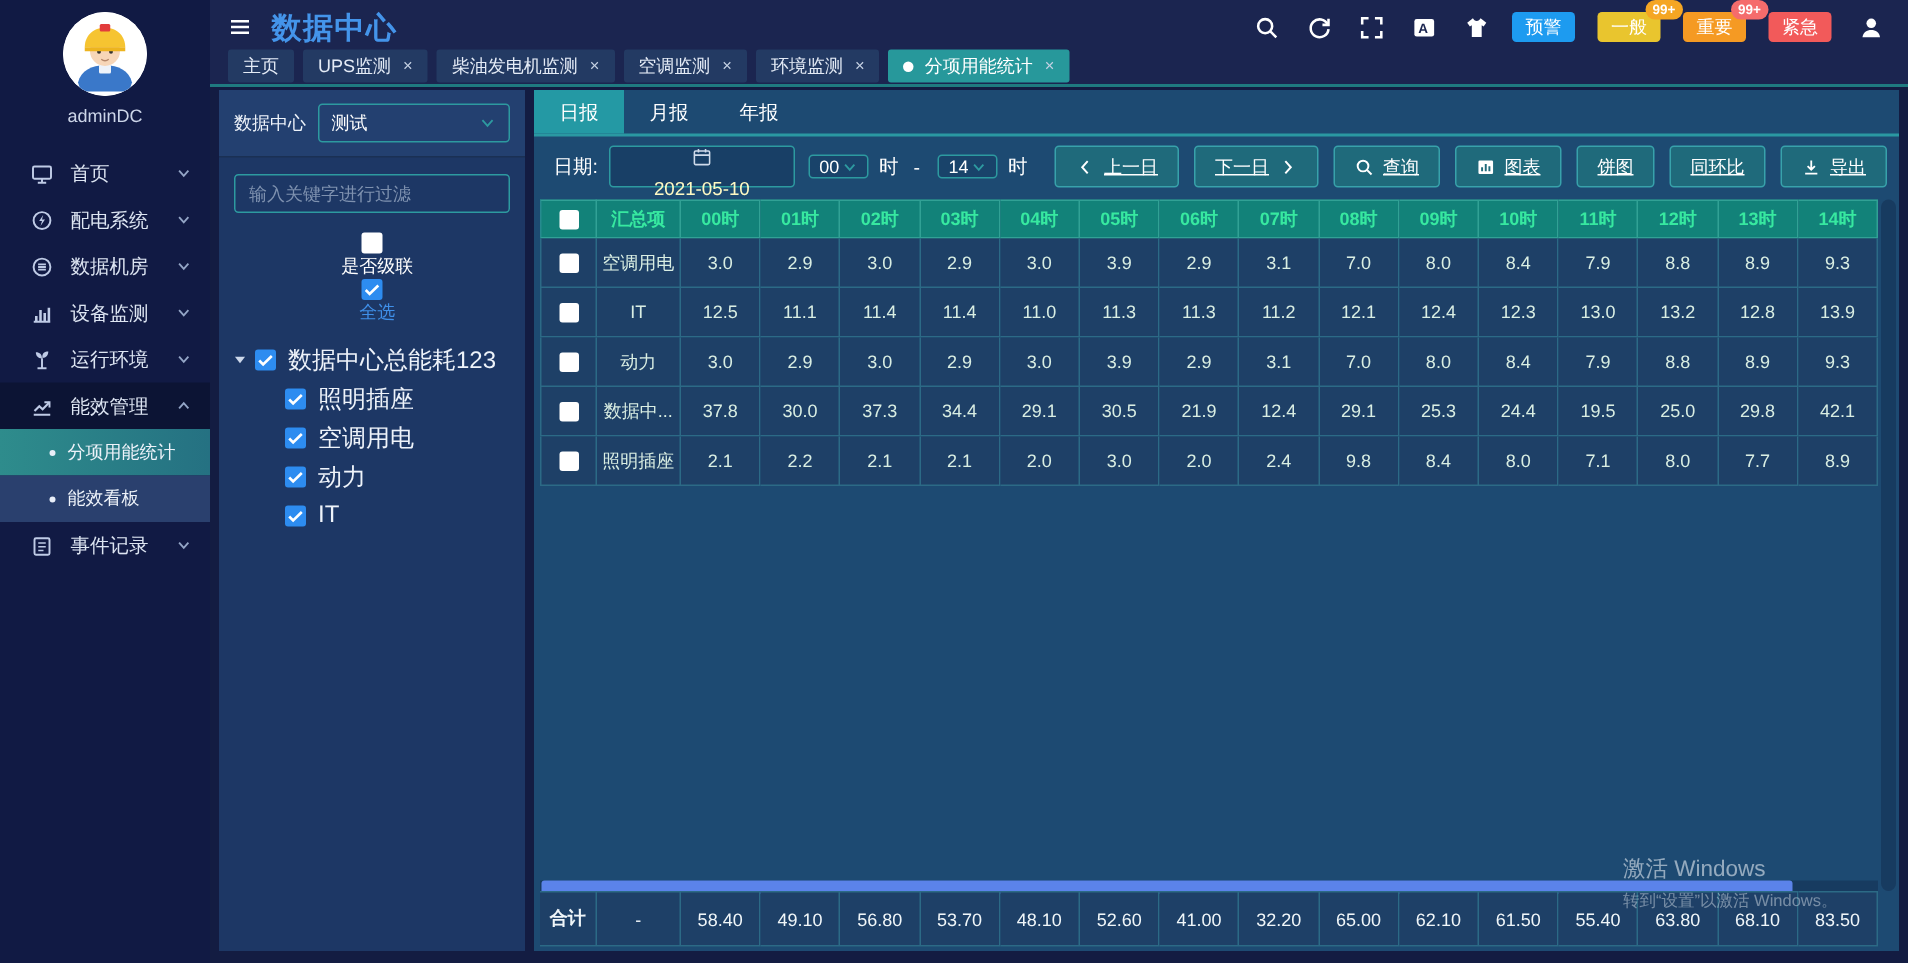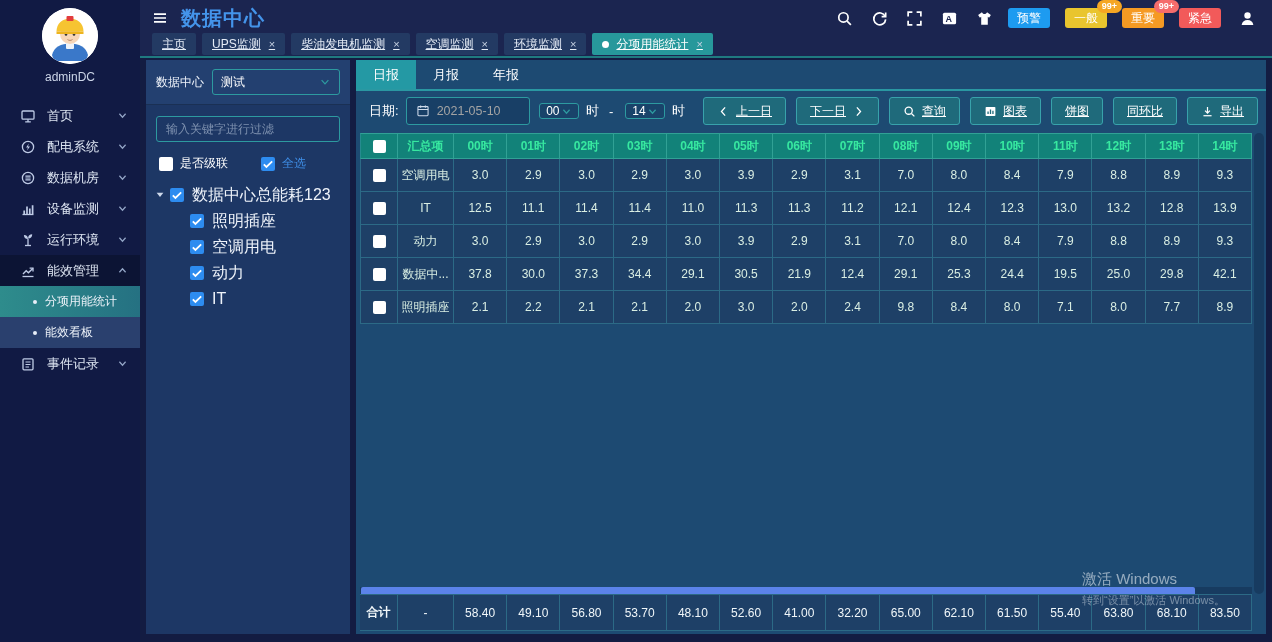--- a/index.html
+++ b/index.html
@@ -29,55 +29,55 @@
   
   .header { position:absolute; left:140px; top:0; right:0; height:58px; background:#1b2550; border-bottom:2px solid #1f7a80; z-index:2; }
   .header-row1 { display:flex; align-items:center; height:32px; padding:4px 16px 0 12px; }
   .hamburger { width:16px; height:16px; color:#fff; margin-right:13px; cursor:pointer; }
   .page-title { color:#4494ea; font-size:20px; font-weight:bold; letter-spacing:1px; }
   .hspacer { flex:1; }
   .hicon { width:17px; height:17px; color:#fff; margin-left:18px; cursor:pointer; }
   .alarm { position:relative; height:20px; border-radius:3px; padding:0 9px; margin-left:15px; display:flex; align-items:center; color:#fff; font-size:12px; cursor:pointer; }
   .badge { position:absolute; top:-8px; right:-15px; border-radius:9px; font-size:9px; line-height:13px; padding:0 5px; color:#fff; font-weight:bold; }
   .header-row2 { display:flex; align-items:center; height:24px; padding-left:12px; gap:6px; }
-  .ptab { height:22px; display:flex; align-items:center; padding:0 10px; background:#233a63; color:#e4ebf6; font-size:12px; border-radius:2px; cursor:pointer; white-space:nowrap;text-decoration:underline; }
+  .ptab { height:22px; display:flex; align-items:center; padding:0 10px; background:#233a63; color:#e4ebf6; font-size:12px; border-radius:2px; cursor:pointer; white-space:nowrap; }
   .ptab.active { background:#27989b; color:#fff; }
   .ptab-dot { width:7px; height:7px; border-radius:50%; background:#fff; margin-right:7px; }
   .ptab-close { margin-left:8px; font-size:11px; color:#c6d2e4; }
 
   
   .filter-panel { position:absolute; left:146px; top:60px; width:204px; height:574px; background:#1d3765; }
   .fp-top { background:#234070; padding:9px 10px; display:flex; align-items:center; gap:8px; border-bottom:1px solid rgba(0,0,0,.25); }
   .fp-label { font-size:12px; color:#eef3fa; white-space:nowrap; }
   .fp-select { flex:1; height:26px; border:1px solid #2d9aa0; border-radius:3px; display:flex; align-items:center; justify-content:space-between; padding:0 8px; color:#fff; font-size:12px; cursor:pointer; }
   .fp-select .icon { width:12px; height:12px; color:#2d9aa0; }
   .fp-search { margin:11px 10px 5px; }
   .fp-search input { width:100%; height:26px; background:transparent; border:1px solid #2d9aa0; border-radius:3px; color:#e8eef8; font-size:12px; padding:0 9px; outline:none; }
   .fp-search input::placeholder { color:#7e91af; }
-  .fp-checks { display:flex; align-items:center; padding:8px 13px 6px; font-size:12px; color:#fff; }
+  .fp-checks { display:flex; align-items:center; padding:8px 13px 6px; font-size:12px; color:#fff;flex-direction:column; }
   .cb { width:14px; height:14px; border-radius:2px; background:#fff; flex:none; cursor:pointer; }
   .cb.checked { background:#2d8cf0; }
   .cb svg { width:100%; height:100%; display:block; }
   .cb-label { margin-left:7px; }
   .cb-label.link { color:#3f8fe8; }
   .gap32 { width:33px; }
   .tree { padding:4px 8px; font-size:16px; color:#eef3fa; }
   .tree-row { height:26px; display:flex; align-items:center; }
   .tree-caret { width:12px; height:12px; color:#cdd8ea; margin-right:4px; flex:none; cursor:pointer; }
   .tree-cb { width:14px; height:14px; margin-right:8px; }
   .tree-children .tree-row { padding-left:36px; }
 
   
   .main-panel { position:absolute; left:356px; top:60px; width:910px; height:574px; background:#1d4a72; }
   .rtabs { height:31px; display:flex; border-bottom:2px solid #2a98a2; }
   .rtab { padding:0 17px; display:flex; align-items:center; color:#fff; font-size:13px; cursor:pointer; }
   .rtab.active { background:#2499a4; }
   .toolbar { height:40px; display:flex; align-items:center; padding:0 8px; }
   .tb-label { font-size:13px; color:#fff; margin:0 7px 0 5px; white-space:nowrap; }
-  .date-box { width:150px; height:28px; border:1px solid #2d9aa0; border-radius:3px; background:rgba(8,28,58,.22); display:flex; align-items:center; gap:7px; padding:0 9px; color:#a3a3a3; font-size:12.5px; cursor:pointer; }
+  .date-box { width:150px; height:28px; border:1px solid #2d9aa0; border-radius:3px; background:rgba(8,28,58,.22); display:flex; align-items:center; gap:7px; padding:0 9px; color:#fef9c3; font-size:12.5px; cursor:pointer;flex-direction:column; }
   .date-box .icon { width:14px; height:14px; color:#cfdbeb; }
   .hour-select { width:46px; height:16px; border:1px solid #2d9aa0; border-radius:3px; margin-left:9px; display:flex; align-items:center; justify-content:space-between; padding:0 6px; color:#fff; font-size:12px; background:rgba(8,28,58,.15); cursor:pointer; }
   .hour-select .icon { width:11px; height:11px; color:#2d9aa0; }
   .unit { color:#fff; font-size:13px; margin:0 3px 0 7px; }
   .tbtn { height:28px; margin-left:10px; padding:0 13px; background:#1f6a7b; border:1px solid #38a2ab; border-radius:3px; color:#fff; font-size:12px; display:flex; align-items:center; gap:6px; cursor:pointer; white-space:nowrap;text-decoration:underline; }
   .tbtn .icon { width:13px; height:13px; color:#fff; }
   .tbtn.first { margin-left:15px; }
 
   
   .table { position:absolute; left:4px; right:14px; top:73px; }

